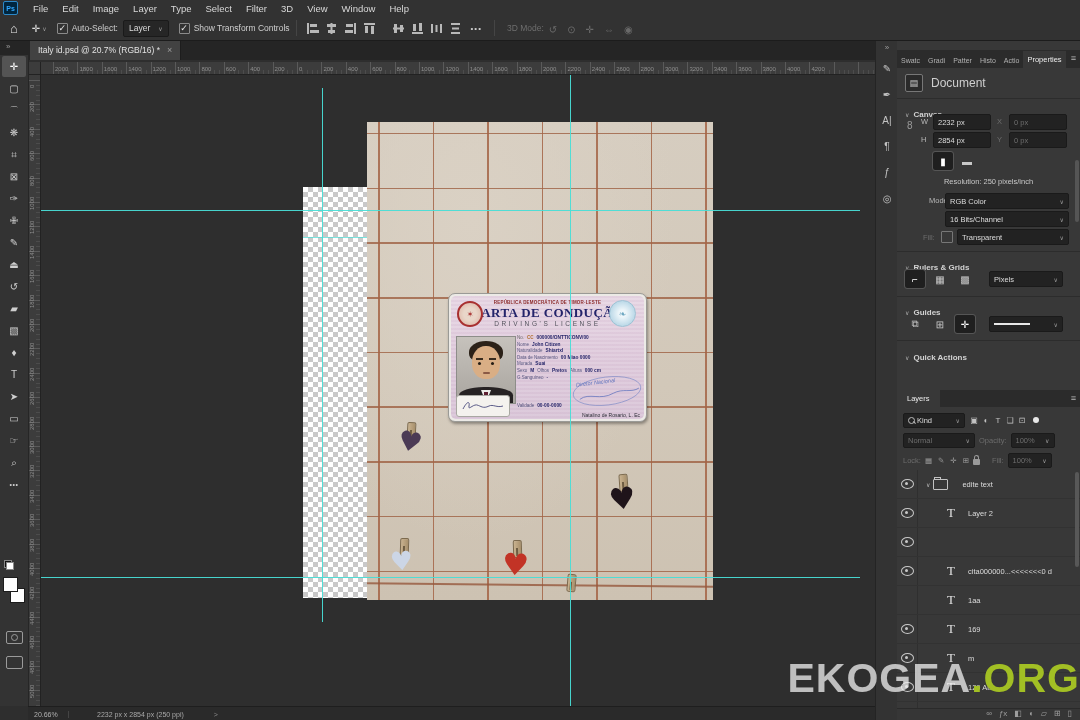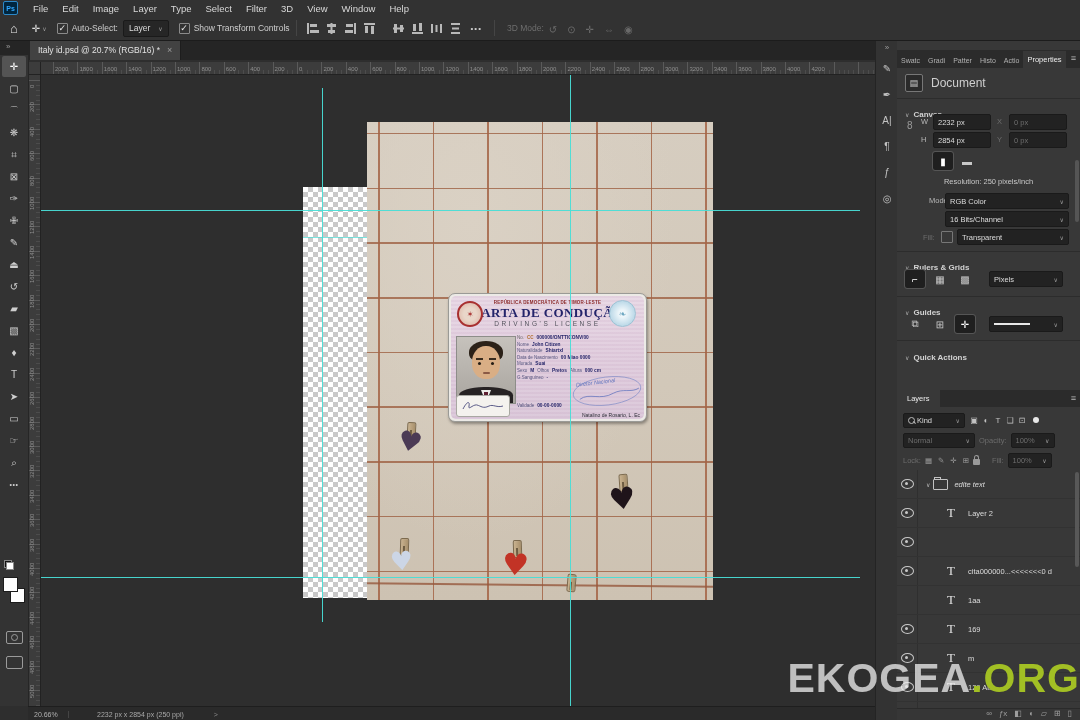--- a/index.html
+++ b/index.html
@@ -197,21 +197,21 @@
   .eye::after{content:"";position:absolute;left:3px;top:2px;width:3px;height:3px;background:#c8c8c8;border-radius:50%;}
   .lbody{display:flex;align-items:center;flex:1;height:28px;}
   .lchev{font-size:6px;color:#b8b8b8;margin:0 3px 0 8px;}
   .folder{position:relative;width:13px;height:9px;border:1px solid #c2c2c2;border-radius:1px;margin-right:6px;}
   .folder::before{content:"";position:absolute;left:0;top:-3px;width:5px;height:2px;border:1px solid #c2c2c2;border-bottom:none;}
   .tthumb{font-family:"Liberation Serif",serif;font-size:13px;color:#e2e2e2;width:22px;text-align:center;margin:0 6px 0 22px;flex:0 0 22px;}
   .imgthumb{width:20px;height:25px;margin:0 7px 0 23px;flex:0 0 20px;border:1px solid #555;
             background:conic-gradient(#bbb 25%,#fff 0 50%,#bbb 0 75%,#fff 0) 0 0/6px 6px;position:relative;}
   .imgthumb::after{content:"";position:absolute;left:3px;top:4px;right:3px;bottom:4px;background:#d8c9c2;}
   .lname{font-size:7.5px;color:#dcdcdc;white-space:nowrap;overflow:hidden;}
-  .lrow.grouprow .lname{margin-left:0;font-style:italic;}
+  .lrow.grouprow .lname{margin-left:8px;}
   #lp-bottom{position:absolute;left:0;bottom:0;width:183px;height:12px;background:#363636;border-top:1px solid #2a2a2a;
              display:flex;align-items:flex-start;justify-content:flex-end;gap:7px;padding-right:8px;box-sizing:border-box;}
   #lp-bottom span{font-size:8px;color:#9e9e9e;line-height:10px;}
   #layers-scroll{position:absolute;right:1px;top:432px;width:4px;height:95px;background:#585858;border-radius:2px;}
 
   
   #watermark{position:absolute;right:0;bottom:18px;z-index:60;font-size:41px;font-weight:bold;
              letter-spacing:1px;pointer-events:none;white-space:nowrap;}
   #wm1{color:rgba(240,240,240,.75);}
   #wm2{color:#a2bf24;}

